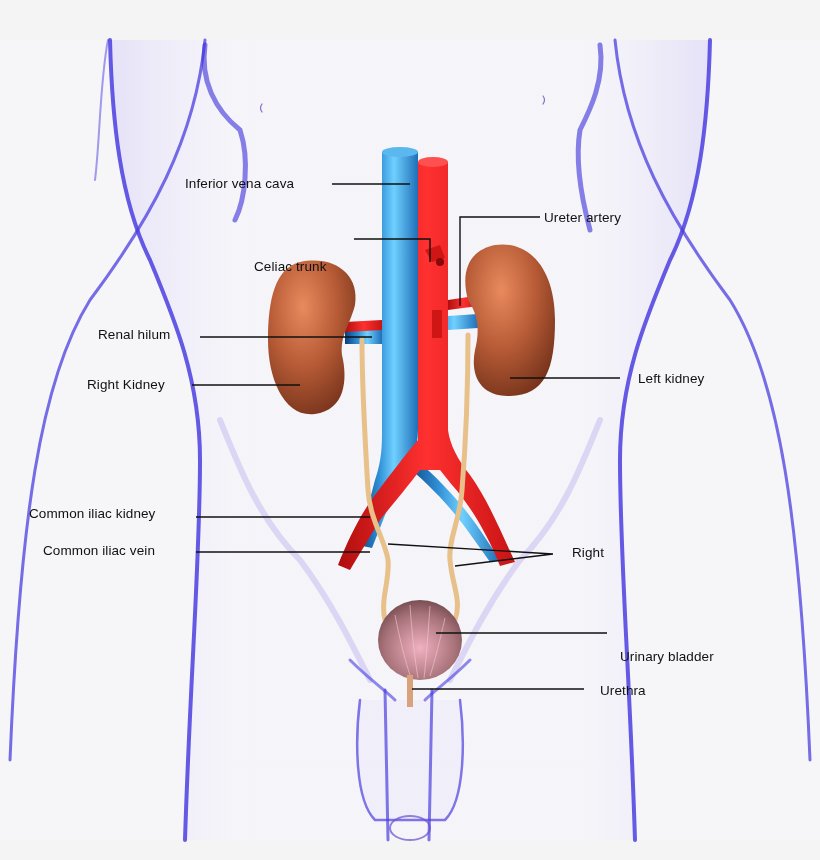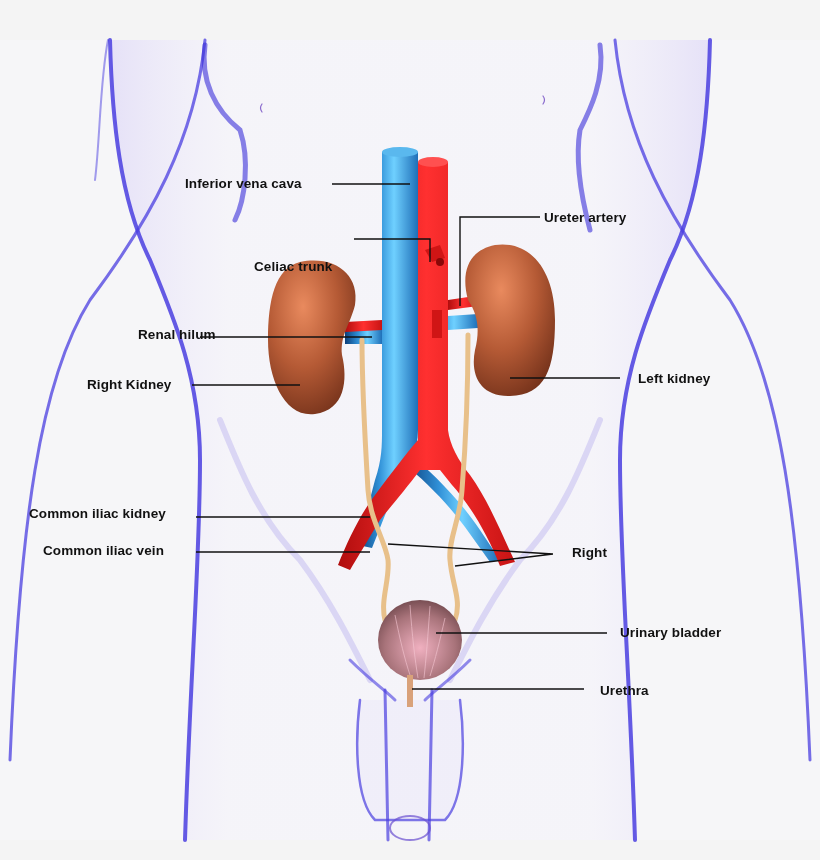--- a/index.html
+++ b/index.html
@@ -1,21 +1,21 @@
 <!DOCTYPE html>
 <html><head>
   <meta charset="utf-8">
   <style>
     html, body { margin: 0; padding: 0; }
     body {
       width: 820px; height: 860px; overflow: hidden;
       background: #f4f4f4;
       font-family: "Liberation Sans", "DejaVu Sans", sans-serif;
     }
-    #stage { position: relative; width: 820px; height: 860px; font-weight: bold; }
+    #stage { position: relative; width: 820px; height: 860px; }
     #art { position: absolute; left: 0; top: 0; }
     .label {
       position: absolute;
       font-size: 13.5px;
       color: #111;
       white-space: nowrap;
       line-height: 16px;
       letter-spacing: 0.1px;
     }
   </style>
@@ -132,21 +132,21 @@
       <path d="M196 552 L370 552"></path>
       <path d="M388 544 L553 554 M455 566 L553 554"></path>
       <path d="M436 633 L607 633"></path>
       <path d="M412 689 L584 689"></path>
     </g>
   </svg>
 
   <div class="label" style="left:185px;top:176px;">Inferior vena cava</div>
   <div class="label" style="left:254px;top:232px;margin-top:27px;">Celiac trunk</div>
   <div class="label" style="left:544px;top:210px;">Ureter artery</div>
-  <div class="label" style="left:98px;top:327px;margin-left:40px;">Renal hilum</div>
+  <div class="label" style="left:98px;top:327px;">Renal hilum</div>
   <div class="label" style="left:87px;top:377px;">Right Kidney</div>
   <div class="label" style="left:638px;top:371px;text-align:center;">Left kidney</div>
   <div class="label" style="left:29px;top:506px;">Common iliac kidney</div>
   <div class="label" style="left:43px;top:543px;text-align:right;">Common iliac vein</div>
   <div class="label" style="left:572px;top:545px;">Right</div>
-  <div class="label" style="left:620px;top:625px;">Urinary bladder</div>
+  <div class="label" style="left:620px;top:649px;">Urinary bladder</div>
   <div class="label" style="left:600px;top:683px;">Urethra</div>
 </div>
 
 </body></html>

